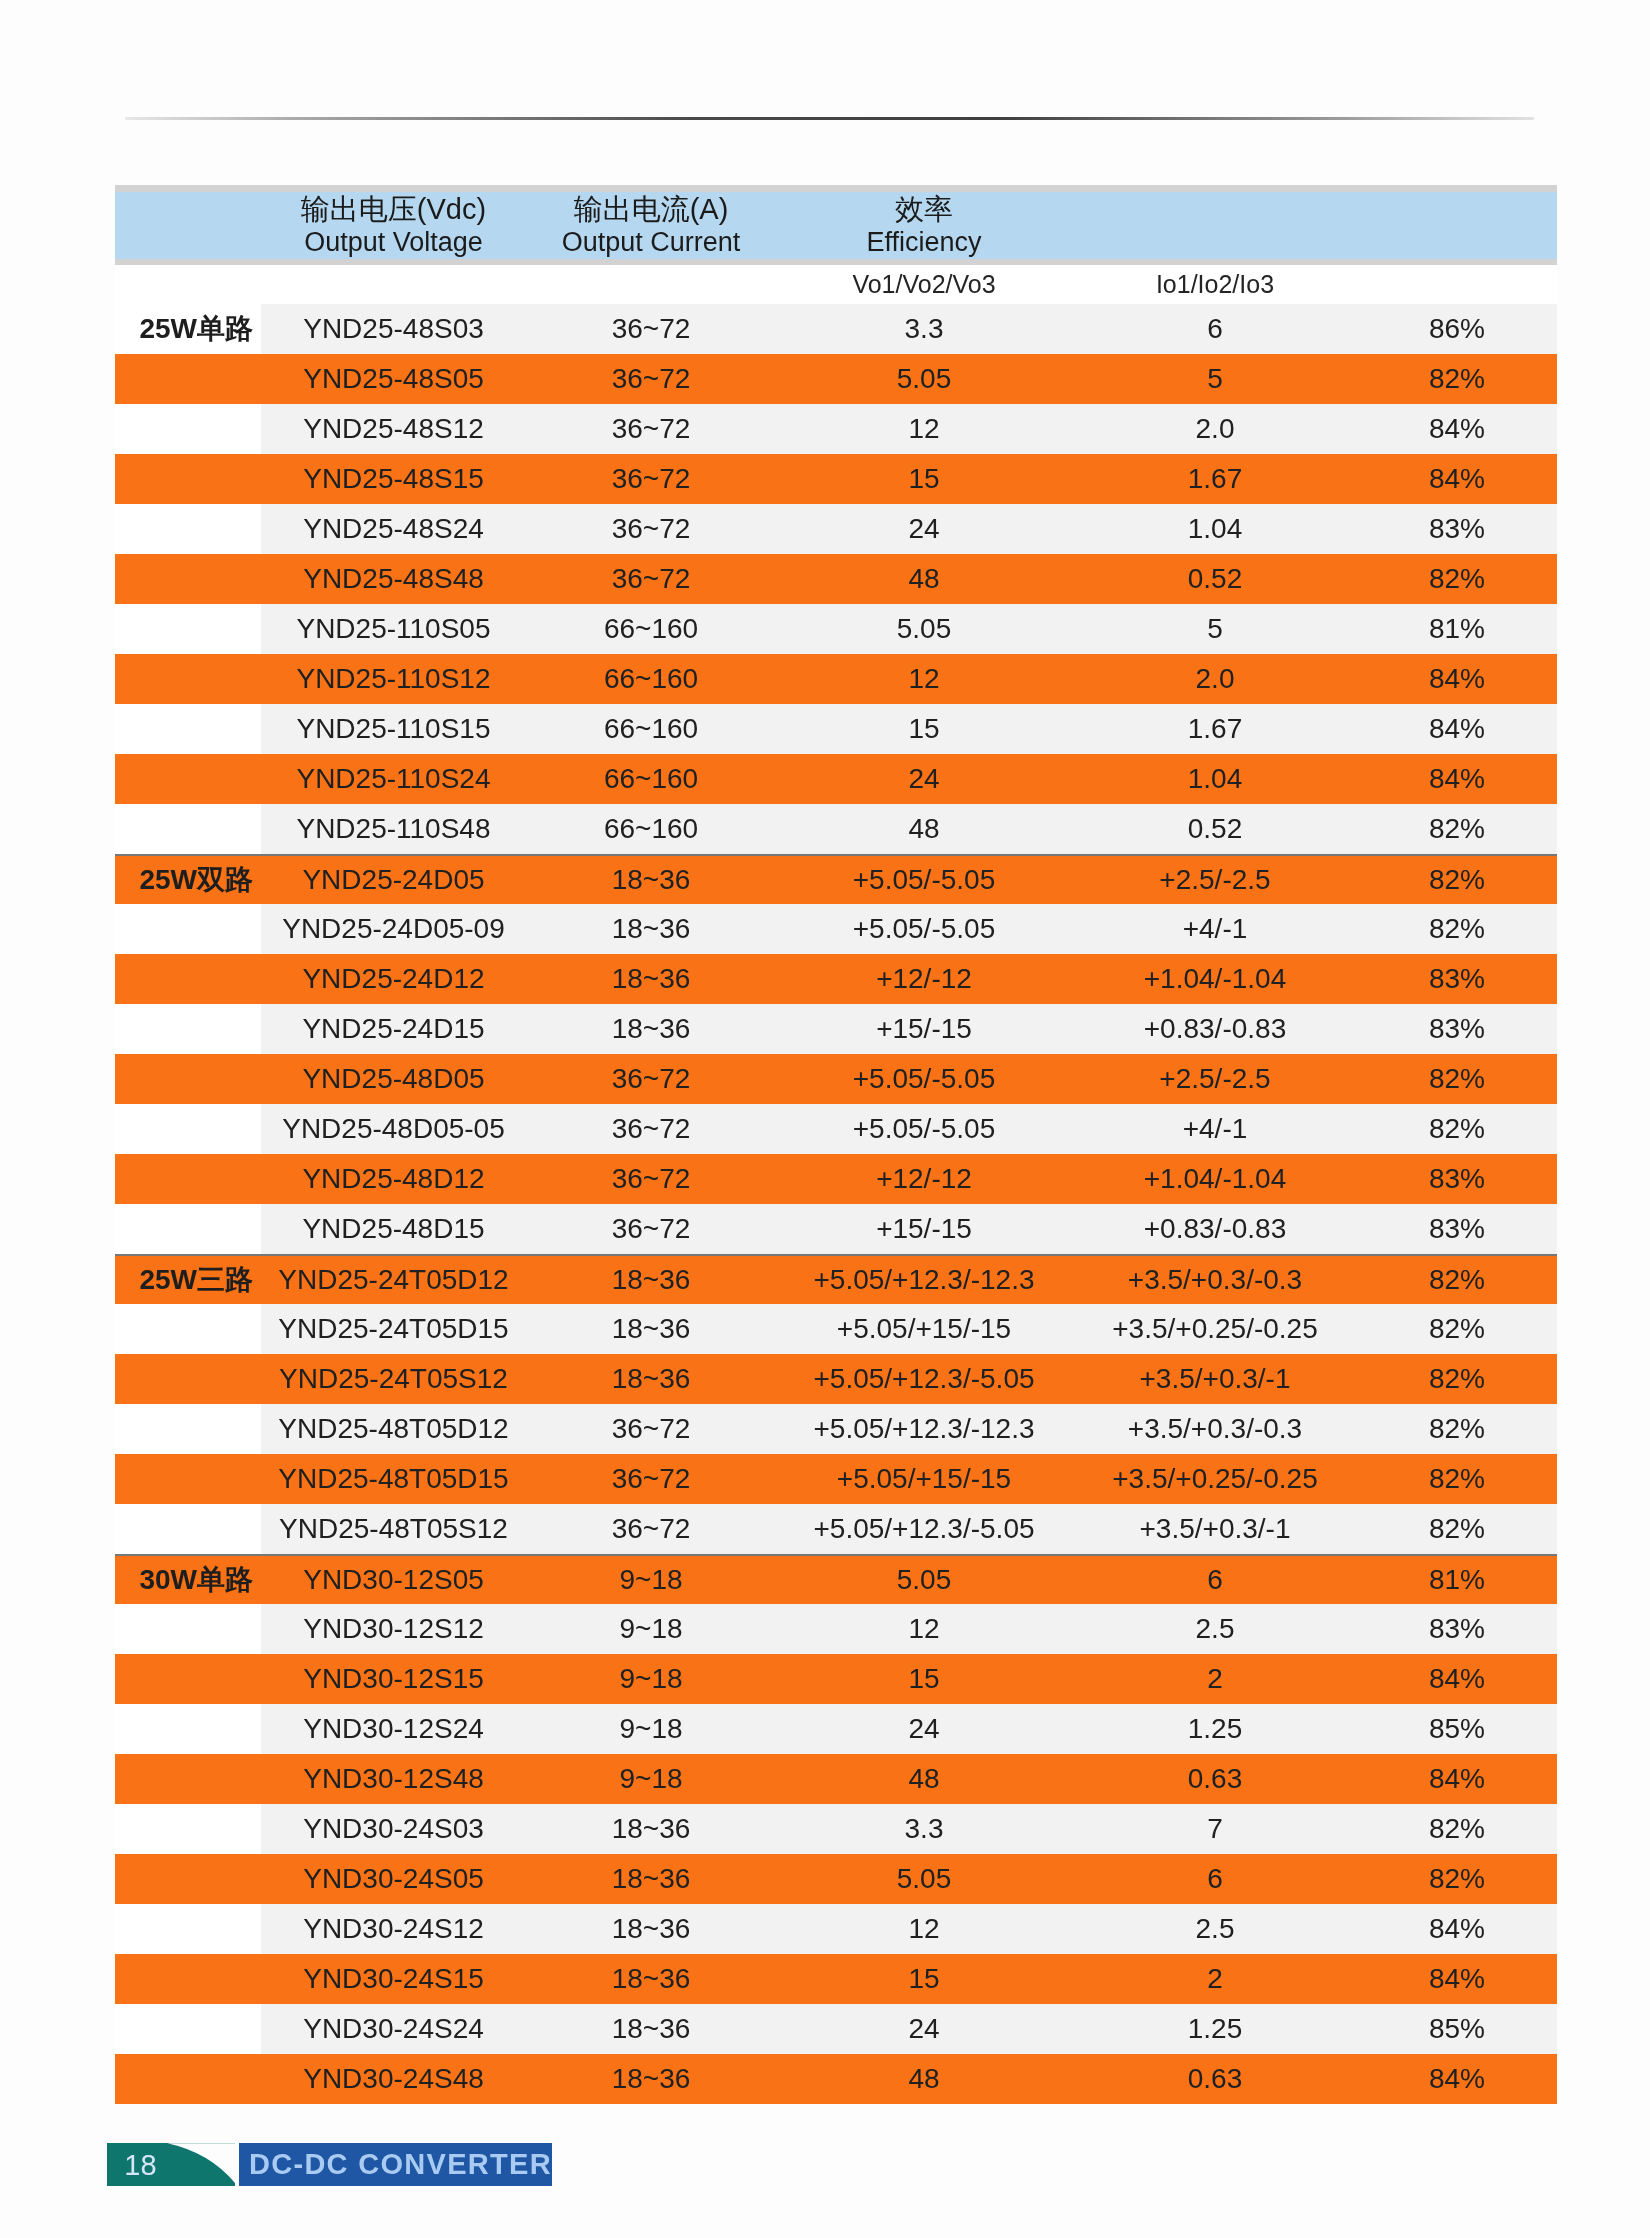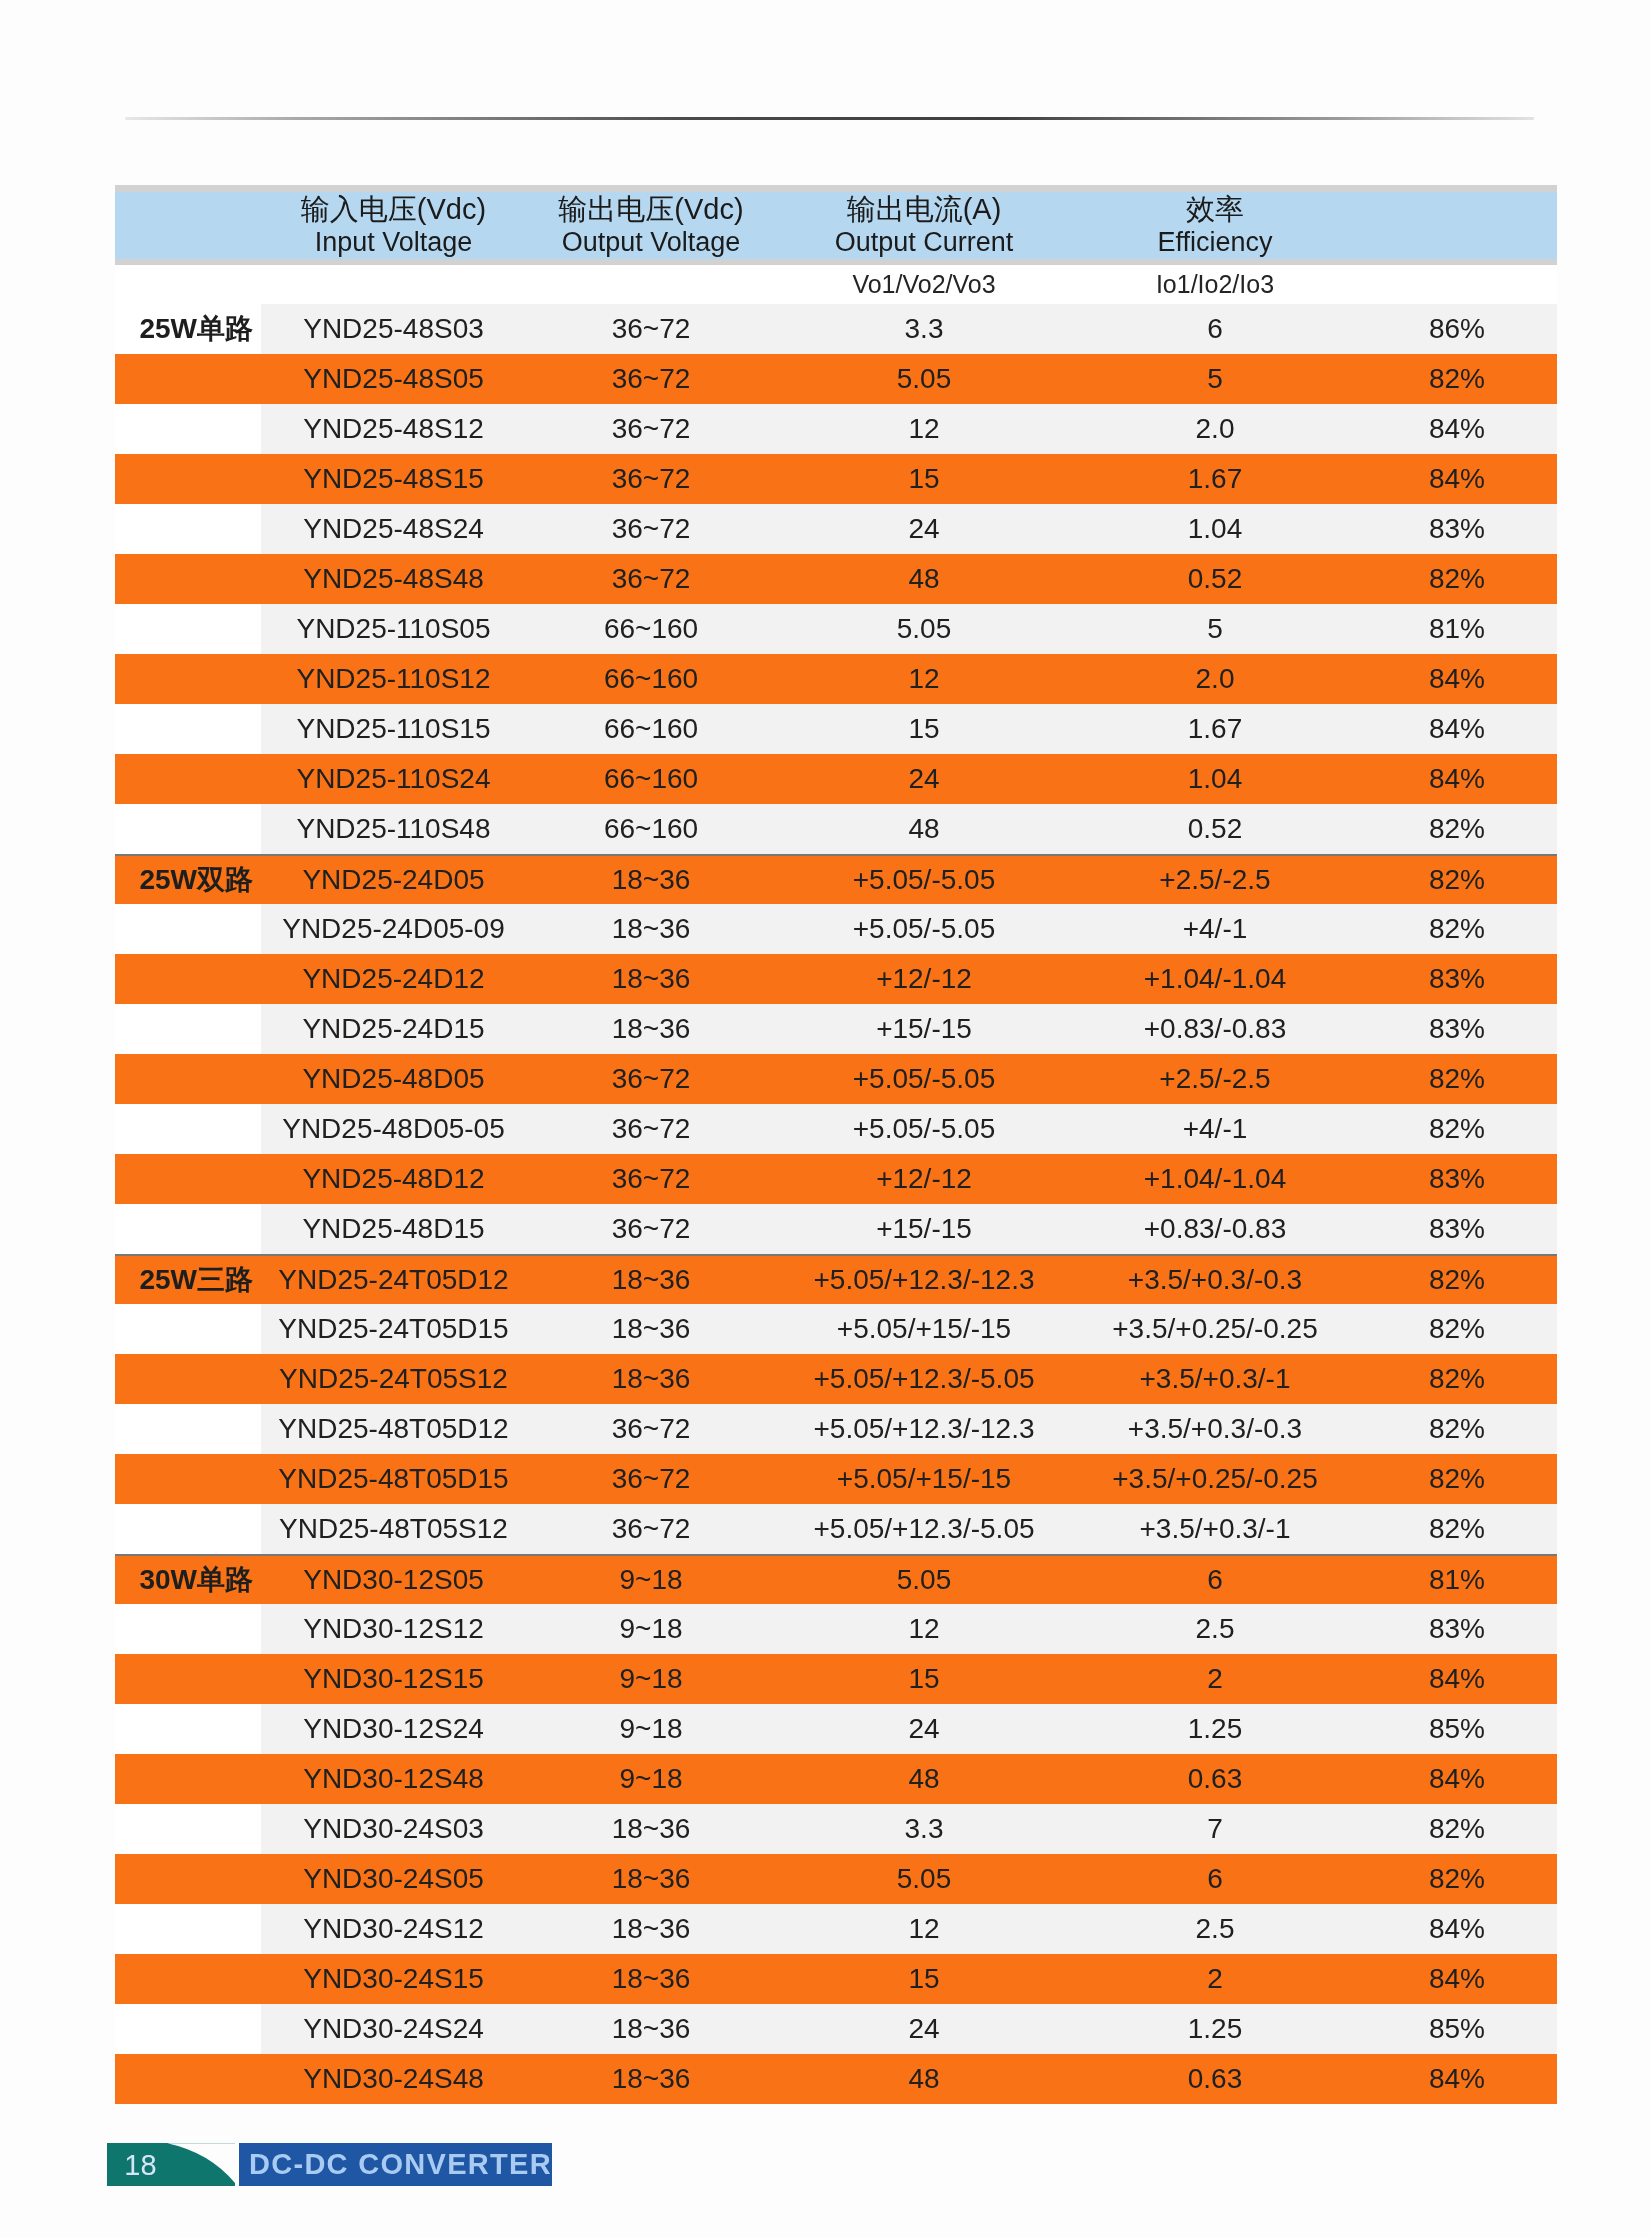--- a/index.html
+++ b/index.html
@@ -64,24 +64,20 @@
 </head>
 <body>
 
 <div class="topline"></div>
 
 <div class="tablewrap">
   <div class="band-edge"></div>
 
   <div class="head-band">
     <div class="head-cell"></div>
-    <div class="head-cell">
-      <span class="hdr-zh">输入电压(Vdc)</span>
-      <span class="hdr-en">Input Voltage</span>
-    </div>
     <div class="head-cell">
       <span class="hdr-zh">输出电压(Vdc)</span>
       <span class="hdr-en">Output Voltage</span>
     </div>
     <div class="head-cell">
       <span class="hdr-zh">输出电流(A)</span>
       <span class="hdr-en">Output Current</span>
     </div>
     <div class="head-cell">
       <span class="hdr-zh">效率</span>

